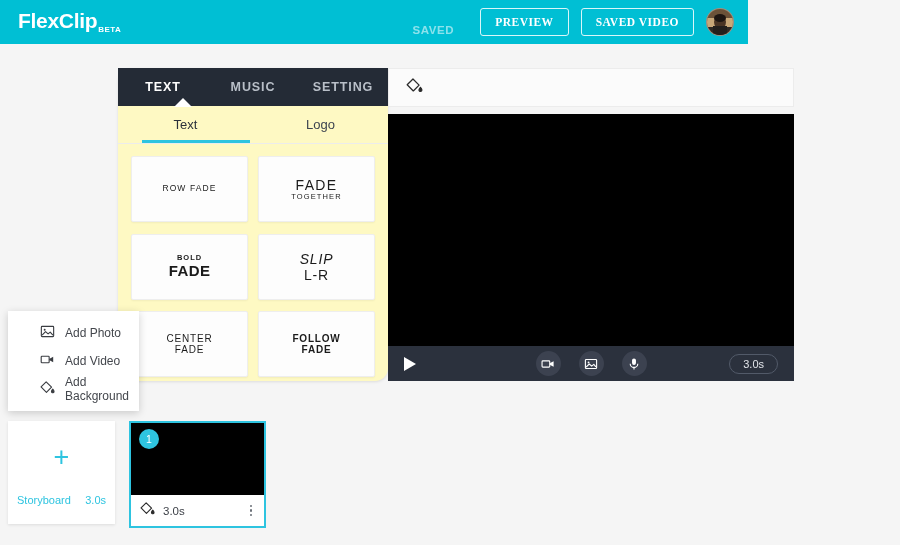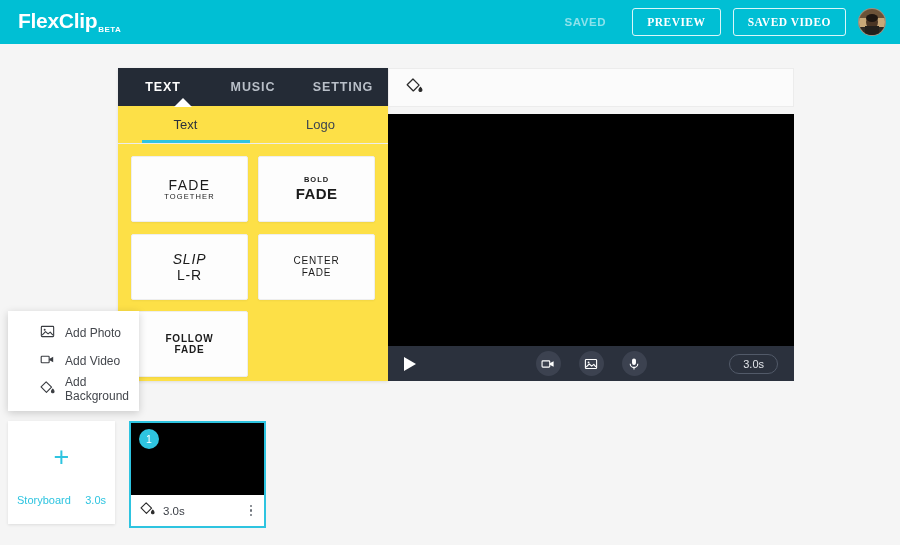--- a/index.html
+++ b/index.html
@@ -6,36 +6,36 @@
   html, body {
     width: 900px; height: 545px;
     background: #f5f5f5;
     font-family: "Liberation Sans", sans-serif;
     overflow: hidden;
   }
   #app { position: relative; width: 900px; height: 545px; }
 
   
   .header {
-    position: absolute; left: 0; top: 0; width: 900px; height: 44px;
+    position: absolute; left: 0; top: 0; width: 748px; height: 44px;
     background: #00bfd4;
     display: flex; align-items: center;
   }
   .logo-wrap { position: relative; margin-left: 18px; display: flex; align-items: flex-start; }
   .logo-text {
     color: #ffffff; font-size: 21px; font-weight: bold; letter-spacing: -0.3px;
     line-height: 22px;
   }
   .logo-f { display: inline-block; }
   .logo-beta {
     color: #ffffff; font-size: 8px; font-weight: bold; letter-spacing: 0.4px;
     margin-left: 1px; margin-top: 15px;
   }
   .header-right {
-    margin-left: auto; display: flex; align-items: center; gap: 12px; margin-right: 14px;
+    margin-left: auto; display: flex; align-items: flex-end; gap: 12px; margin-right: 14px;
   }
   .saved-label {
     color: rgba(255,255,255,0.55); font-size: 11.5px; font-weight: bold;
     letter-spacing: 0.6px; padding: 0 14px;
   }
   .hdr-btn {
     border: 1px solid rgba(255,255,255,0.85); border-radius: 3px;
     color: #ffffff; background: transparent;
     font-size: 11.5px; font-weight: bold; letter-spacing: 0.5px;
     padding: 7px 14px; cursor: pointer;
@@ -43,21 +43,21 @@
   }
   .avatar {
     width: 28px; height: 28px; border-radius: 50%;
     overflow: hidden; border: 1px solid rgba(255,255,255,0.4);
     background: #5a4632; flex: none;
   }
 
   
   .left-panel {
     position: absolute; left: 118px; top: 68px; width: 270px; height: 313px;
-    background: #fde047; box-shadow: 0 1px 3px rgba(0,0,0,0.10);
+    background: #fef9c3; box-shadow: 0 1px 3px rgba(0,0,0,0.10); border-radius: 13px;
   }
   .tabbar {
     position: relative; height: 38px; background: #242b36;
     display: flex; align-items: center;
   }
   .tab {
     flex: 1; text-align: center; color: #b9bfc8;
     font-size: 12.5px; font-weight: bold; letter-spacing: 0.9px; cursor: pointer;
   }
   .tab.active { color: #ffffff; }
@@ -221,20 +221,24 @@
       <div class="tab-arrow"></div>
     </div>
 
     <div class="subtabs">
       <div class="subtab active">Text</div>
       <div class="subtab">Logo</div>
       <div class="subtab-underline"></div>
     </div>
 
     <div class="presets">
+      <div class="preset p0">
+        <div class="preset-l1">ROW FADE</div>
+        <div class="preset-l2"></div>
+      </div>
       <div class="preset p1">
         <div class="preset-l1">FADE</div>
         <div class="preset-l2">TOGETHER</div>
       </div>
       <div class="preset p2">
         <div class="preset-l1">BOLD</div>
         <div class="preset-l2">FADE</div>
       </div>
       <div class="preset p3">
         <div class="preset-l1">SLIP</div>

